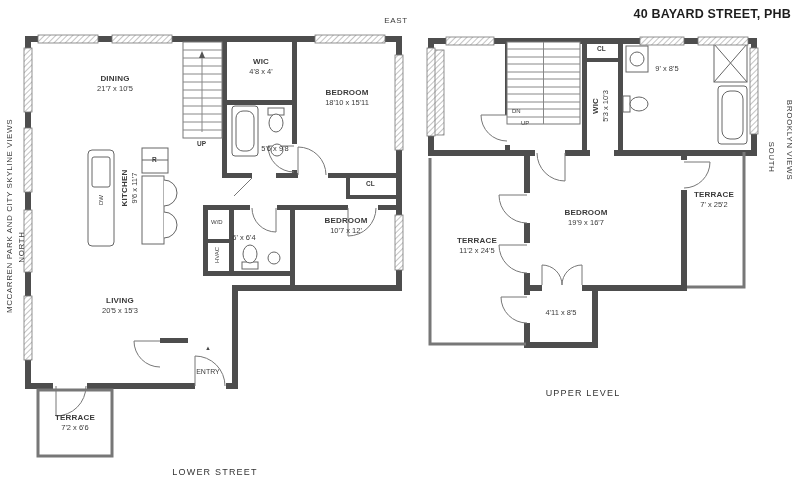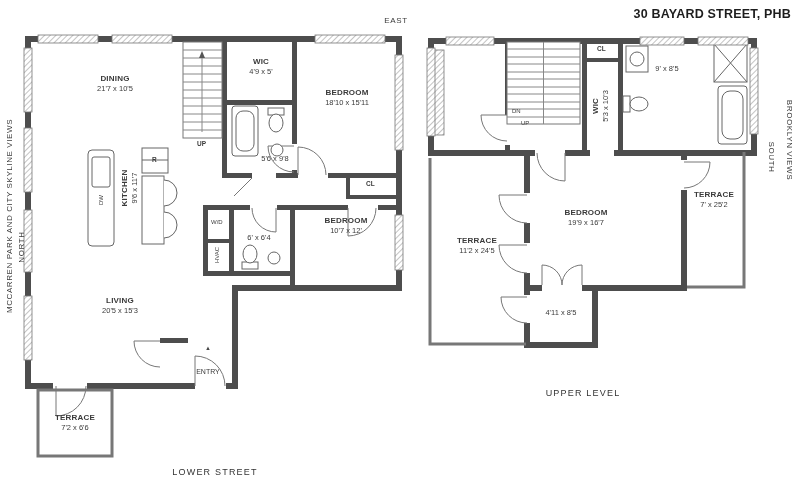--- a/index.html
+++ b/index.html
@@ -203,47 +203,47 @@
 
     <g stroke="#777" stroke-width="0.8">
       <rect x="446" y="37" width="48" height="8" fill="url(#hatch)"></rect>
       <rect x="640" y="37" width="44" height="8" fill="url(#hatch)"></rect>
       <rect x="698" y="37" width="50" height="8" fill="url(#hatch)"></rect>
       <rect x="750" y="48" width="8" height="86" fill="url(#hatch)"></rect>
       <rect x="427" y="48" width="8" height="88" fill="url(#hatch)"></rect>
     </g>
   </svg>
 
-  <div class="title">30 BAYARD STREET, PHB</div>
+  <div class="title">40 BAYARD STREET, PHB</div>
   <span class="t compass" style="left:396px;top:16px">EAST</span>
   <span class="t compass rot-l" style="left:9px;top:216px">MCCARREN PARK AND CITY SKYLINE VIEWS</span>
   <span class="t compass rot-l" style="left:21px;top:247px">NORTH</span>
   <span class="t compass rot-r" style="left:789px;top:140px">BROOKLYN VIEWS</span>
   <span class="t compass rot-r" style="left:771px;top:157px">SOUTH</span>
 
   <div class="room-label" style="left:115px;top:74px">
     <span class="name">DINING</span>
     <span class="dims">21'7 x 10'5</span>
   </div>
   <div class="room-label" style="left:261px;top:57px">
     <span class="name">WIC</span>
-    <span class="dims">4'9 x 5'</span>
+    <span class="dims">4'8 x 4'</span>
   </div>
   <div class="room-label" style="left:347px;top:88px">
     <span class="name">BEDROOM</span>
     <span class="dims">18'10 x 15'11</span>
   </div>
-  <div class="room-label" style="left:275px;top:154px">
+  <div class="room-label" style="left:275px;top:144px">
     <span class="dims">5'6 x 9'8</span>
   </div>
   <div class="room-label rot-l" style="left:130px;top:188px">
     <span class="name">KITCHEN</span>
     <span class="dims">9'6 x 11'7</span>
   </div>
-  <div class="room-label" style="left:259px;top:233px">
+  <div class="room-label" style="left:244px;top:233px">
     <span class="dims">6' x 6'4</span>
   </div>
   <div class="room-label" style="left:346px;top:216px">
     <span class="name">BEDROOM</span>
     <span class="dims">10'7 x 12'</span>
   </div>
   <span class="t tiny" style="left:366px;top:180px">CL</span>
   <div class="room-label" style="left:120px;top:296px">
     <span class="name">LIVING</span>
     <span class="dims">20'5 x 15'3</span>

